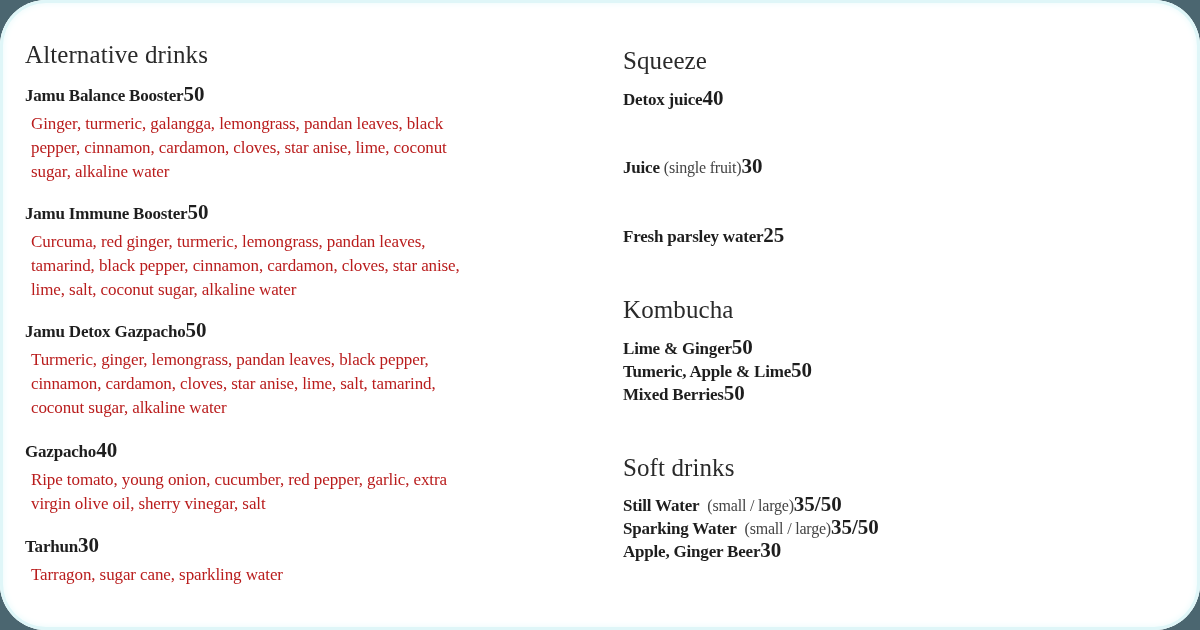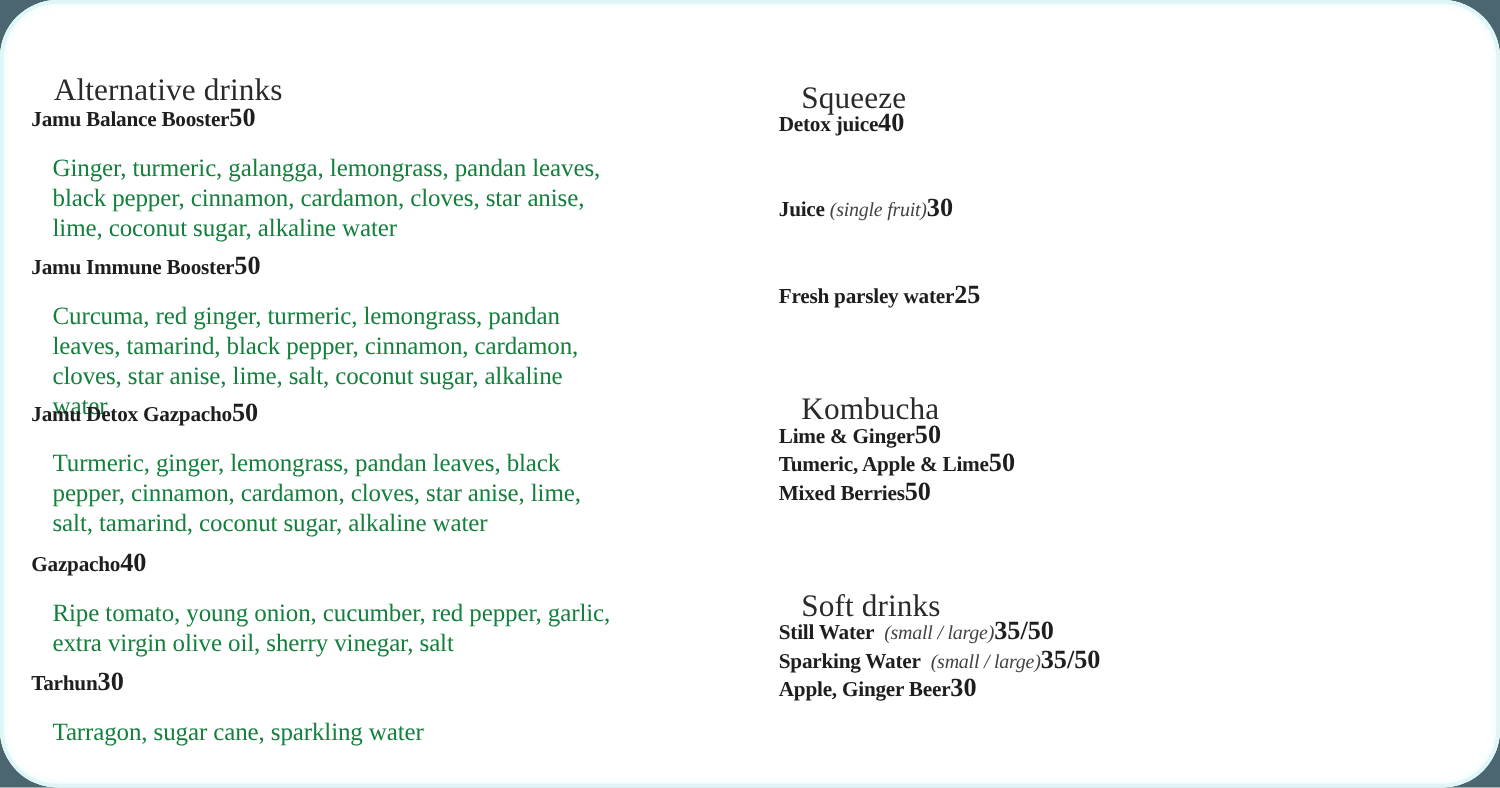--- a/index.html
+++ b/index.html
@@ -36,21 +36,21 @@
     .col-right {
       left: 623px;
       width: 555px;
     }
     .section-title {
       position: absolute;
       left: 0;
       font-size: 25px;
       font-weight: normal;
       color: #2a2a2a;
-      margin: 18px;
+      margin: 0;
       line-height: 30px;
       white-space: nowrap;
       letter-spacing: 0.1px;
     }
     .item {
       position: absolute;
       left: 0;
       right: 0;
     }
     .item-head {
@@ -61,40 +61,39 @@
       line-height: 23px;
     }
     .item-name {
       font-weight: bold;
       font-size: 17px;
       color: #1e1e1e;
       letter-spacing: -0.2px;
       white-space: nowrap;
     }
     .item-note {
-      font-style: italic;
       font-weight: normal;
       font-size: 16px;
       color: #444444;
       margin-left: 4px;
     }
     .item-note.gap {
       margin-left: 8px;
     }
     .item-price {
       font-weight: bold;
       font-size: 21px;
       color: #1e1e1e;
       white-space: nowrap;
     }
     .item-desc {
-      font-size: 20px;
+      font-size: 17px;
       line-height: 24px;
-      color: #15803d;
-      margin: 17px;
+      color: #b91c1c;
+      margin: 6px;
       letter-spacing: -0.1px;
     }
     .col-left .item-desc {
       width: 450px;
     }
   </style>
 </head>
 <body>
 
 <div class="page">

